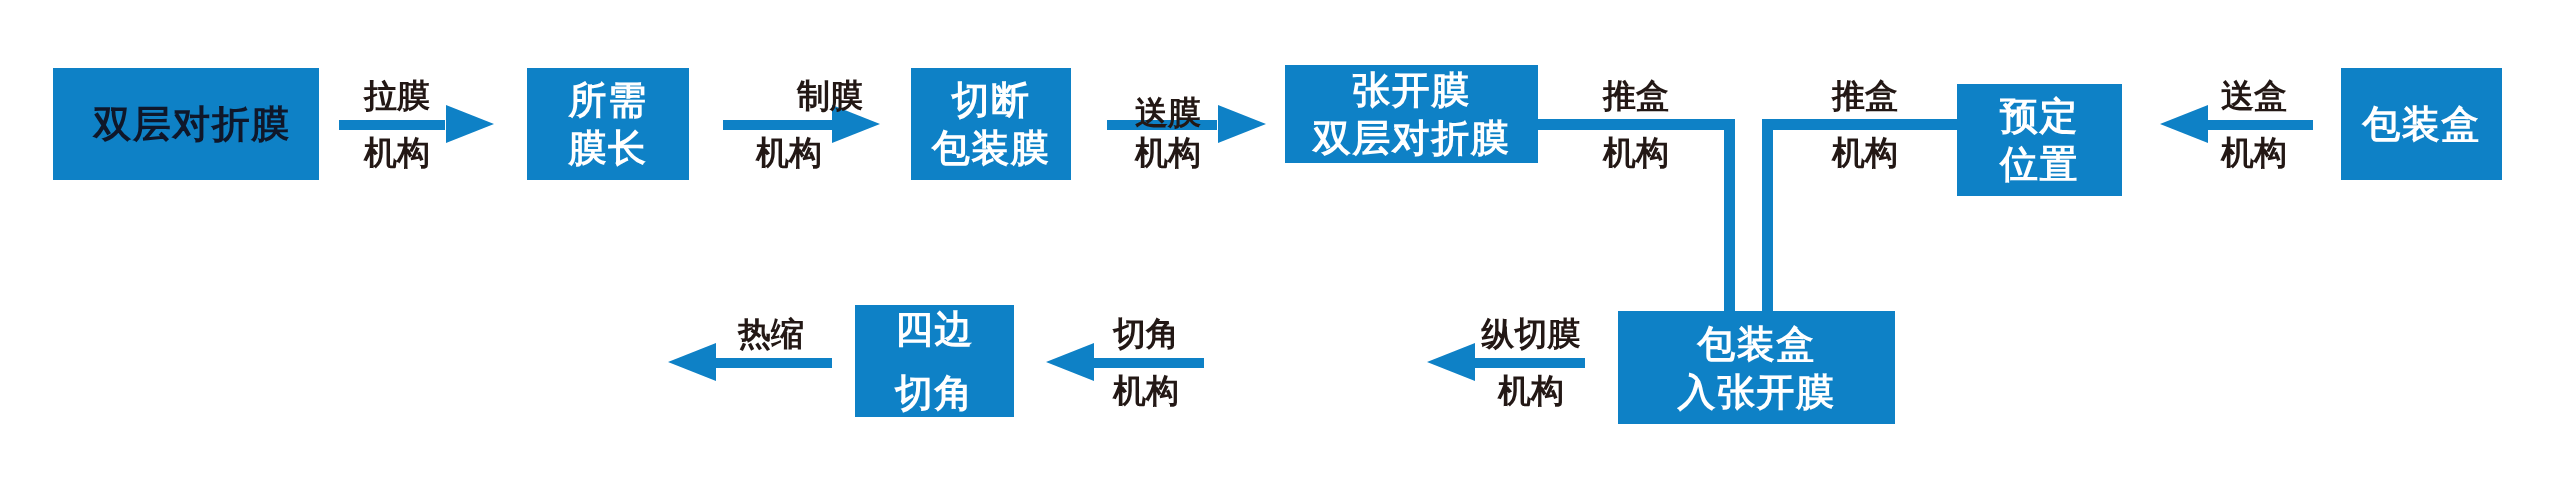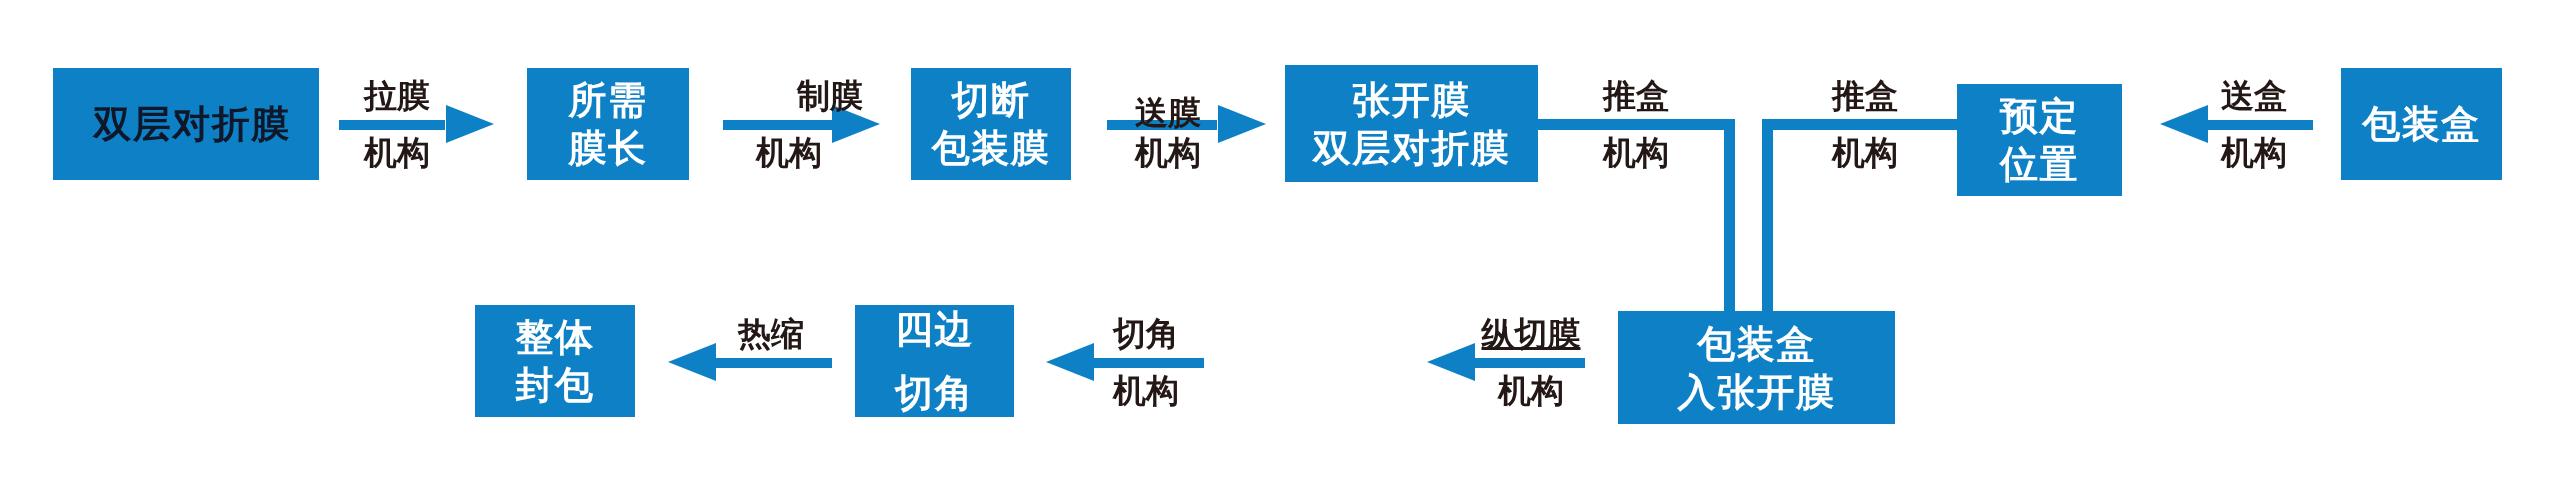--- a/index.html
+++ b/index.html
@@ -65,62 +65,58 @@
       <div>双层对折膜</div>
     </div>
     <div class="box" style="left: 527px; top: 68px; width: 162px; height: 112px; background: rgb(14, 129, 198); color: rgb(255, 255, 255);">
       <div>所需</div>
       <div>膜长</div>
     </div>
     <div class="box" style="left: 911px; top: 68px; width: 160px; height: 112px; background: rgb(14, 129, 198); color: rgb(255, 255, 255);">
       <div>切断</div>
       <div>包装膜</div>
     </div>
-    <div class="box" style="left: 1285px; top: 65px; width: 253px; height: 117px; background: rgb(14, 129, 198); color: rgb(255, 255, 255);">
+    <div class="box" style="left: 1285px; top: 65px; width: 253px; height: 98px; background: rgb(14, 129, 198); color: rgb(255, 255, 255);">
       <div>张开膜</div>
       <div>双层对折膜</div>
     </div>
     <div class="box" style="left: 1957px; top: 84px; width: 165px; height: 112px; background: rgb(14, 129, 198); color: rgb(255, 255, 255);">
       <div>预定</div>
       <div>位置</div>
     </div>
     <div class="box" style="left: 2341px; top: 68px; width: 161px; height: 112px; background: rgb(14, 129, 198); color: rgb(255, 255, 255);">
       <div>包装盒</div>
     </div>
     <div class="box" style="left: 1618px; top: 311px; width: 277px; height: 113px; background: rgb(14, 129, 198); color: rgb(255, 255, 255);">
       <div>包装盒</div>
       <div>入张开膜</div>
     </div>
     <div class="box" style="left: 855px; top: 305px; width: 159px; height: 112px; background: rgb(14, 129, 198); color: rgb(255, 255, 255); justify-content: space-between;">
       <div>四边</div>
       <div>切角</div>
-    </div>
-    <div class="box" style="left: 475px; top: 305px; width: 160px; height: 112px; background: rgb(14, 129, 198); color: rgb(255, 255, 255);">
-      <div>整体</div>
-      <div>封包</div>
     </div>
     <div class="shaft" style="left: 339px; width: 106px; top: 120px; background: rgb(14, 129, 198);"></div>
     <div class="head right" style="top: 105px; left: 446px; border-left-color: rgb(14, 129, 198);"></div>
     <div class="lbl" style="left: 397px; top: 77px; color: rgb(35, 24, 21);">拉膜</div>
     <div class="lbl" style="left: 397px; top: 134px; color: rgb(35, 24, 21);">机构</div>
     <div class="shaft" style="left: 723px; width: 109px; top: 120px; background: rgb(14, 129, 198);"></div>
     <div class="head right" style="top: 105px; left: 832px; border-left-color: rgb(14, 129, 198);"></div>
     <div class="lbl" style="left: 789px; top: 77px; color: rgb(35, 24, 21); margin-left: 41px;">制膜</div>
     <div class="lbl" style="left: 789px; top: 134px; color: rgb(35, 24, 21);">机构</div>
     <div class="shaft" style="left: 1107px; width: 110px; top: 120px; background: rgb(14, 129, 198);"></div>
     <div class="head right" style="top: 105px; left: 1218px; border-left-color: rgb(14, 129, 198);"></div>
     <div class="lbl" style="left: 1168px; top: 94px; color: rgb(35, 24, 21);">送膜</div>
     <div class="lbl" style="left: 1168px; top: 134px; color: rgb(35, 24, 21);">机构</div>
     <div class="shaft" style="left: 2207px; width: 106px; top: 120px; background: rgb(14, 129, 198);"></div>
     <div class="head left" style="top: 105px; left: 2160px; border-right-color: rgb(14, 129, 198);"></div>
     <div class="lbl" style="left: 2254px; top: 77px; color: rgb(35, 24, 21);">送盒</div>
     <div class="lbl" style="left: 2254px; top: 134px; color: rgb(35, 24, 21);">机构</div>
     <div class="shaft" style="left: 1475px; width: 110px; top: 358px; background: rgb(14, 129, 198);"></div>
     <div class="head left" style="top: 343px; left: 1427px; border-right-color: rgb(14, 129, 198);"></div>
-    <div class="lbl" style="left: 1531px; top: 315px; color: rgb(35, 24, 21); text-decoration: underline;">纵切膜</div>
+    <div class="lbl" style="left: 1531px; top: 315px; color: rgb(35, 24, 21);">纵切膜</div>
     <div class="lbl" style="left: 1531px; top: 372px; color: rgb(35, 24, 21);">机构</div>
     <div class="shaft" style="left: 1094px; width: 110px; top: 358px; background: rgb(14, 129, 198);"></div>
     <div class="head left" style="top: 343px; left: 1046px; border-right-color: rgb(14, 129, 198);"></div>
     <div class="lbl" style="left: 1146px; top: 315px; color: rgb(35, 24, 21);">切角</div>
     <div class="lbl" style="left: 1146px; top: 372px; color: rgb(35, 24, 21);">机构</div>
     <div class="shaft" style="left: 716px; width: 116px; top: 358px; background: rgb(14, 129, 198);"></div>
     <div class="head left" style="top: 343px; left: 668px; border-right-color: rgb(14, 129, 198);"></div>
     <div class="lbl" style="left: 771px; top: 315px; color: rgb(35, 24, 21);">热缩</div>
     <div class="conn-h" style="left: 1538px; width: 197px; top: 119px; background: rgb(14, 129, 198);"></div>
     <div class="conn-v" style="left: 1724px; top: 119px; height: 192px; background: rgb(14, 129, 198);"></div>

